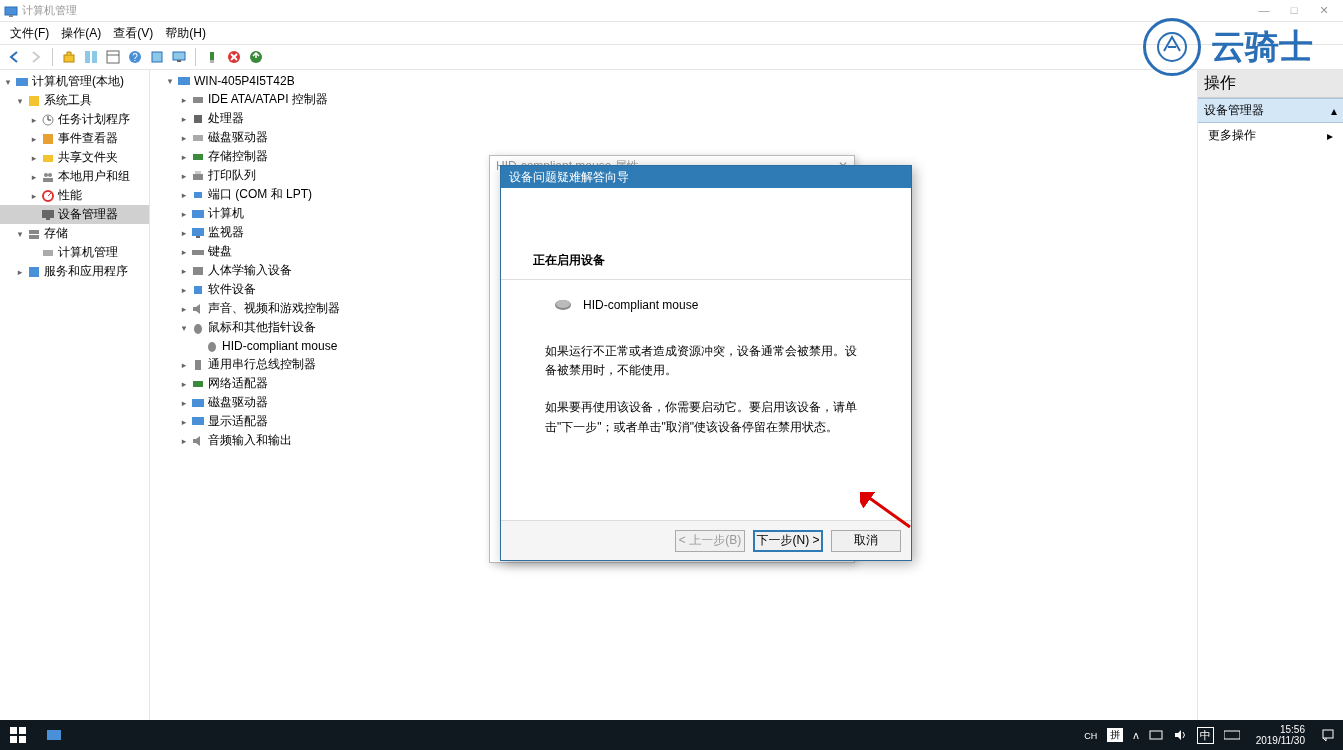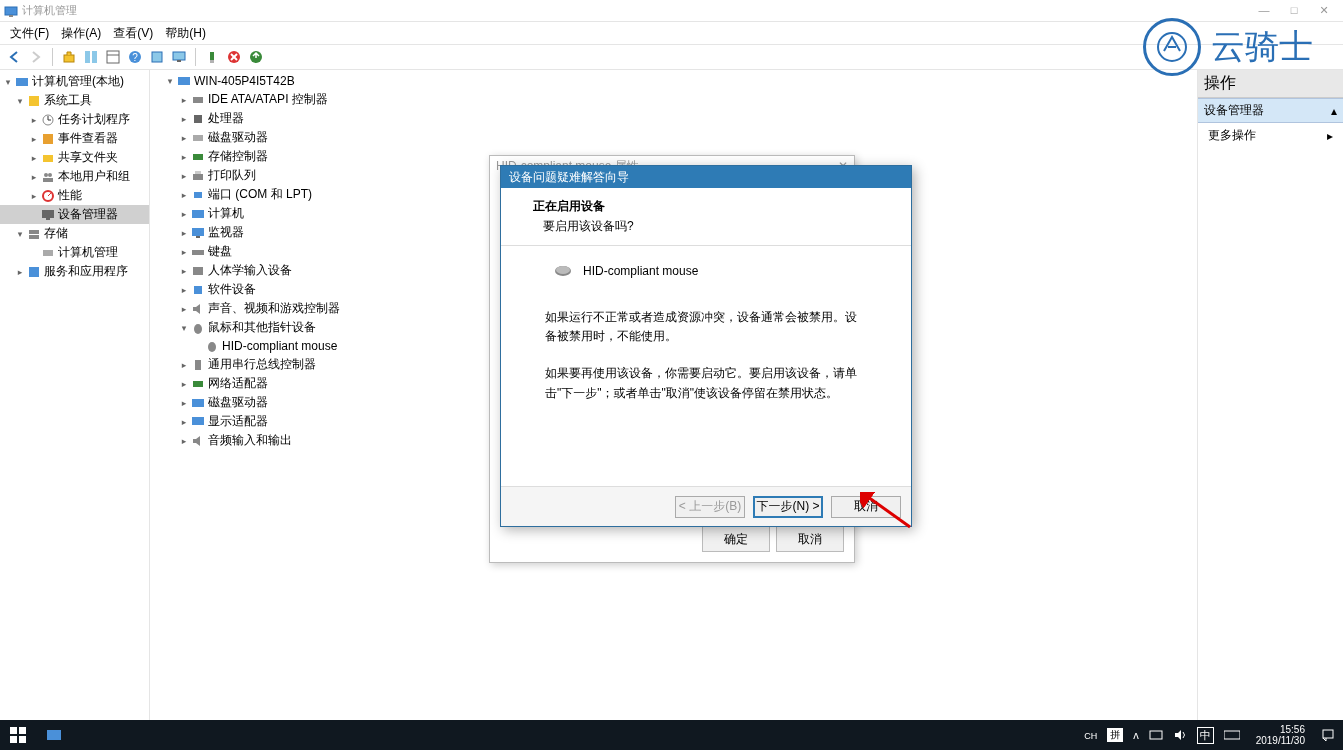--- a/index.html
+++ b/index.html
@@ -37,38 +37,38 @@
 
 .props-dialog { position: absolute; left: 489px; top: 155px; width: 366px; height: 408px; background: #fff; border: 1px solid #bbb; box-shadow: 2px 2px 8px rgba(0,0,0,0.2); }
 .props-dialog .ptitle { height: 20px; display: flex; align-items: center; padding: 0 6px; background: #fff; font-size: 12px; color: #999; }
 .props-dialog .ptitle .close { margin-left: auto; cursor: pointer; }
 .props-dialog .buttons { position: absolute; bottom: 10px; right: 10px; display: flex; gap: 6px; }
 .props-dialog .buttons button { width: 68px; height: 26px; font-size: 12px; background: #f0f0f0; border: 1px solid #bbb; cursor: pointer; }
 
 
 .wizard { position: absolute; left: 500px; top: 165px; width: 412px; background: #fff; border: 1px solid #2e6e9e; box-shadow: 3px 3px 12px rgba(0,0,0,0.3); }
 .wizard .wtitle { height: 22px; background: #2e7bb5; color: #fff; font-size: 12px; display: flex; align-items: center; padding: 0 8px; }
-.wizard .whead { padding: 10px 20px 10px 32px; border-bottom: 1px solid #ddd; }
+.wizard .whead { padding: 28px 20px 10px 32px; border-bottom: 1px solid #ddd; margin-top: 36px; }
 .wizard .whead .h1 { font-weight: bold; font-size: 12px; }
 .wizard .whead .h2 { font-size: 12px; margin-left: 10px; margin-top: 3px; }
 .wizard .wbody { padding: 18px 44px; height: 240px; font-size: 12px; }
 .wizard .wbody .label { margin-bottom: 12px; }
 .wizard .wbody .device { display: flex; align-items: center; margin-bottom: 30px; margin-left: 8px; }
 .wizard .wbody .device .dicon { width: 20px; height: 14px; margin-right: 10px; }
 .wizard .wbody p { line-height: 1.6; margin-bottom: 18px; }
 .wizard .wfoot { height: 40px; border-top: 1px solid #ddd; display: flex; align-items: center; justify-content: flex-end; padding: 0 10px; gap: 8px; background: #f5f5f5; }
 .wizard .wfoot button { width: 70px; height: 22px; font-size: 12px; background: #f0f0f0; border: 1px solid #aaa; cursor: pointer; }
 .wizard .wfoot button:disabled { color: #999; }
 .wizard .wfoot button.primary { border: 2px solid #2e7bb5; }
 
 
 .arrow { position: absolute; left: 860px; top: 492px; pointer-events: none; }
 
 
-.watermark { position: absolute; right: 30px; top: 18px; display: flex; align-items: center; color: #2a6fb5; font-weight: normal; font-size: 34px; font-family: "SimHei", sans-serif; }
+.watermark { position: absolute; right: 30px; top: 18px; display: flex; align-items: center; color: #2a6fb5; font-weight: bold; font-size: 34px; font-family: "SimHei", sans-serif; }
 .watermark .wmicon { width: 58px; height: 58px; border: 3px solid #2a6fb5; border-radius: 50%; margin-right: 10px; display: flex; align-items: center; justify-content: center; }
 
 
 .taskbar { position: absolute; left: 0; bottom: 0; width: 100%; height: 30px; background: #101820; display: flex; align-items: center; color: #fff; font-size: 11px; }
 .taskbar .start { width: 36px; height: 30px; display: flex; align-items: center; justify-content: center; cursor: pointer; }
 .taskbar .tb-item { width: 36px; height: 30px; display: flex; align-items: center; justify-content: center; cursor: pointer; }
 .taskbar .tray { margin-left: auto; display: flex; align-items: center; gap: 10px; padding: 0 8px; }
 .taskbar .tray span { cursor: pointer; }
 .taskbar .clock { text-align: right; line-height: 1.1; font-size: 10px; padding: 0 6px; }
 .taskbar .tray .badge { background:#fff; color:#000; padding:0px 3px; font-size:10px; position:relative; }
@@ -491,21 +491,20 @@
   <div class="buttons">
     <button>确定</button>
     <button>取消</button>
   </div>
 </div>
 
 <div class="wizard">
   <div class="wtitle">设备问题疑难解答向导</div>
   <div class="whead">
     <div class="h1">正在启用设备</div>
-    <div class="h2">要启用该设备吗?</div>
   </div>
   <div class="wbody">
     <div class="device">
       <span class="dicon">
           <svg width="20" height="14">
             <ellipse cx="10" cy="7" rx="8" ry="5" fill="#888"></ellipse>
             <ellipse cx="10" cy="6" rx="7" ry="4" fill="#bbb"></ellipse>
           </svg>
         </span>
       <span>HID-compliant mouse</span>

